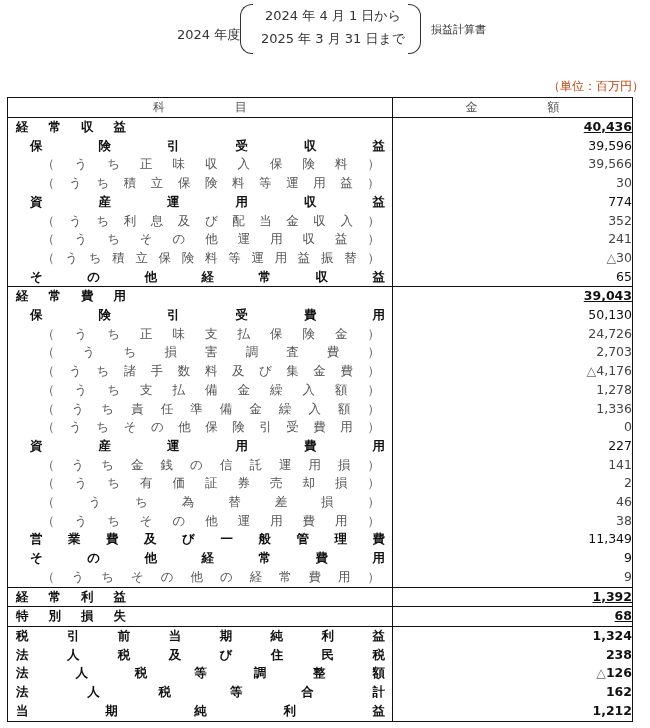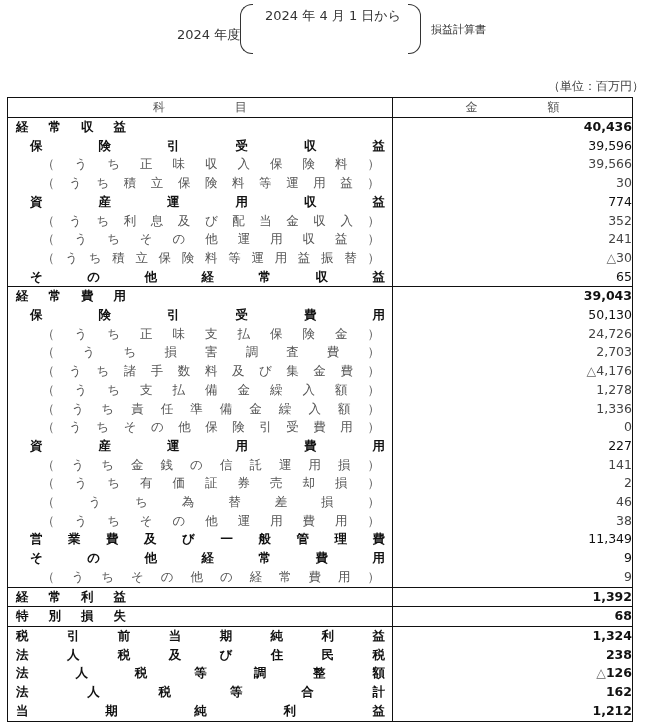--- a/index.html
+++ b/index.html
@@ -7,51 +7,52 @@
          font-family:"DejaVu Sans","Liberation Sans",sans-serif; color:#222; }
   .title-block { position:absolute; top:0; left:0; width:650px; height:60px; }
   .fy { position:absolute; left:166px; top:26px; font-size:13px; color:#333;margin-left:11px; }
   .paren { position:absolute; top:4px; width:12px; height:48px; border:1.5px solid #333; }
   .paren.l { left:240px; border-right:none; border-radius:12px 0 0 12px; }
   .paren.r { left:408px; border-left:none; border-radius:0 12px 12px 0; }
   .period { position:absolute; left:258px; width:150px; text-align:center; font-size:13px; color:#333; }
   .period.p1 { top:7px; }
   .period.p2 { top:30px; }
   .doc-title { position:absolute; left:431px; top:22px; font-size:11px; color:#333; }
-  .unit { position:absolute; right:6px; top:78px; font-size:12px; color:#404040; }
+  .unit { position:absolute; right:6px; top:78px; font-size:12px; color:#c2410c; }
 
   table.pl { position:absolute; left:7px; top:97px; width:625px; border-collapse:collapse;
              table-layout:fixed; font-size:12.5px; }
   table.pl td, table.pl th { padding:0; }
   col.c1 { width:385px; }
   col.c2 { width:240px; }
   th { height:19px; font-weight:normal; color:#555; border:1.5px solid #111; font-size:12px; }
   th .spread { display:flex; justify-content:center; gap:70px; }
   tbody.sec { border:1.5px solid #111; }
   tbody.sec td { height:18.7px; line-height:18.7px; white-space:nowrap; }
   td.lbl { border-right:1.5px solid #111; }
   td.amt { text-align:right; padding-right:8px; }
   .row-text { display:flex; justify-content:space-between; }
   .lvl0 .row-text { padding-left:8px; justify-content:flex-start; gap:20px; font-weight:bold; color:#111; }
-  .lvl0 .amt { font-weight:bold; color:#111; }
+  .lvl0 .amt { font-weight:bold; color:#111;text-decoration:underline; }
   .lvl1 .row-text { padding-left:22px; padding-right:7px; font-weight:bold; color:#111; }
   .lvl1 .amt { font-weight:normal; color:#111; }
   .lvl2 .row-text { padding-left:34px; padding-right:12px; color:#555; }
   .lvl2 .amt { color:#444; }
   .lvlT .row-text { padding-left:8px; padding-right:7px; font-weight:bold; color:#111; }
   .lvlT .amt { font-weight:bold; color:#111;padding-left:30px; }
   .tri { font-weight:normal; color:#666; }
 </style>
 </head>
 <body>
 
 <div class="title-block">
   <span class="fy">2024 年度</span>
   <span class="paren l"></span>
   <span class="period p1">2024 年 4 月  1 日から</span>
+  <span class="period p2">2025 年 3 月 31 日まで</span>
   <span class="paren r"></span>
   <span class="doc-title">損益計算書</span>
 </div>
 <div class="unit">（単位：百万円）</div>
 
 <table class="pl">
   <colgroup>
       <col class="c1">
       <col class="c2">
     </colgroup>

